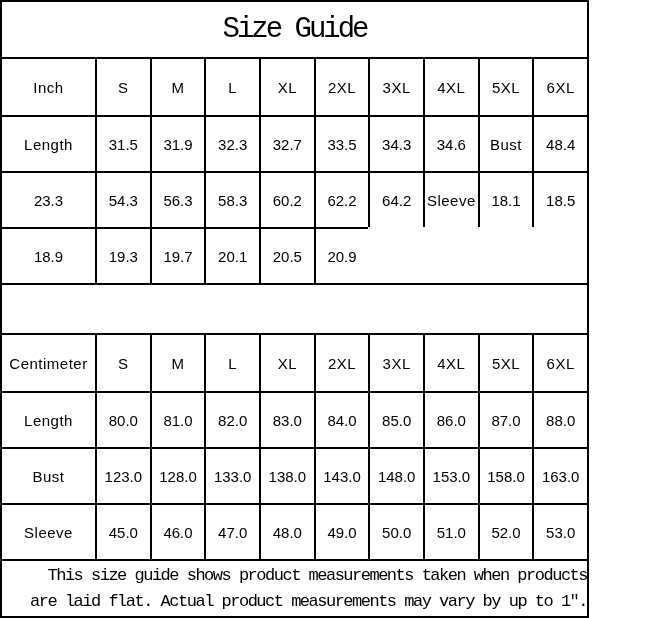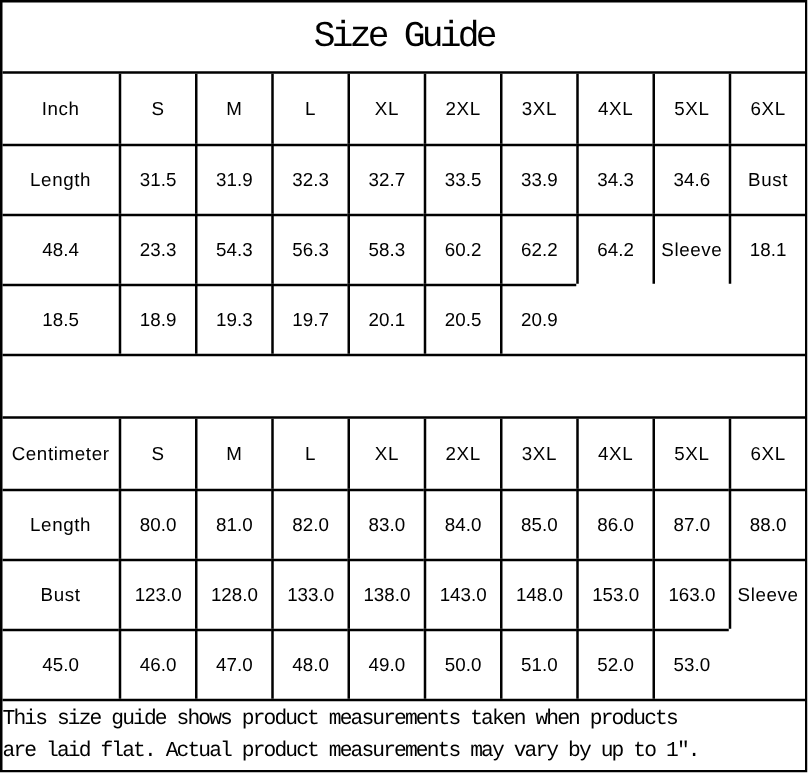--- a/index.html
+++ b/index.html
@@ -1,21 +1,21 @@
 <!DOCTYPE html>
 <html><head>
 <meta charset="utf-8">
 <style>
   html, body {
     margin: 0;
     padding: 0;
     background: #ffffff;
   }
   .guide {
-    width: 646px;
+    width: 589px;
     height: 618px;
     box-sizing: border-box;
     border: 2px solid #000000;
     background: #ffffff;
     display: flex;
     flex-direction: column;
     color: #000000;
   }
   .title-box {
     box-sizing: border-box;
@@ -60,21 +60,21 @@
     height: 52px;
     border-top: 2px solid #000000;
     border-bottom: 2px solid #000000;
   }
   .footer-box {
     box-sizing: border-box;
     flex: 1;
     border-top: 2px solid #000000;
     display: flex;
     flex-direction: column;
-    align-items: flex-start;
+    align-items: flex-end;
     justify-content: center;
     font-family: "Liberation Mono", "DejaVu Sans Mono", monospace;
     font-size: 17px;
     letter-spacing: -1.5px;
     line-height: 26px;
     white-space: nowrap;
   }
 </style>
 </head>
 <body>
@@ -93,21 +93,20 @@
       <div class="cell hdr">3XL</div>
       <div class="cell hdr">4XL</div>
       <div class="cell hdr">5XL</div>
       <div class="cell hdr">6XL</div>
       <div class="cell hdr">Length</div>
       <div class="cell">31.5</div>
       <div class="cell">31.9</div>
       <div class="cell">32.3</div>
       <div class="cell">32.7</div>
       <div class="cell">33.5</div>
-      <div class="cell">33.9</div>
       <div class="cell">34.3</div>
       <div class="cell">34.6</div>
       <div class="cell hdr">Bust</div>
       <div class="cell">48.4</div>
       <div class="cell">23.3</div>
       <div class="cell">54.3</div>
       <div class="cell">56.3</div>
       <div class="cell">58.3</div>
       <div class="cell">60.2</div>
       <div class="cell">62.2</div>
@@ -147,20 +146,21 @@
       <div class="cell">87.0</div>
       <div class="cell">88.0</div>
       <div class="cell hdr">Bust</div>
       <div class="cell">123.0</div>
       <div class="cell">128.0</div>
       <div class="cell">133.0</div>
       <div class="cell">138.0</div>
       <div class="cell">143.0</div>
       <div class="cell">148.0</div>
       <div class="cell">153.0</div>
+      <div class="cell">158.0</div>
       <div class="cell">163.0</div>
       <div class="cell hdr">Sleeve</div>
       <div class="cell">45.0</div>
       <div class="cell">46.0</div>
       <div class="cell">47.0</div>
       <div class="cell">48.0</div>
       <div class="cell">49.0</div>
       <div class="cell">50.0</div>
       <div class="cell">51.0</div>
       <div class="cell">52.0</div>

